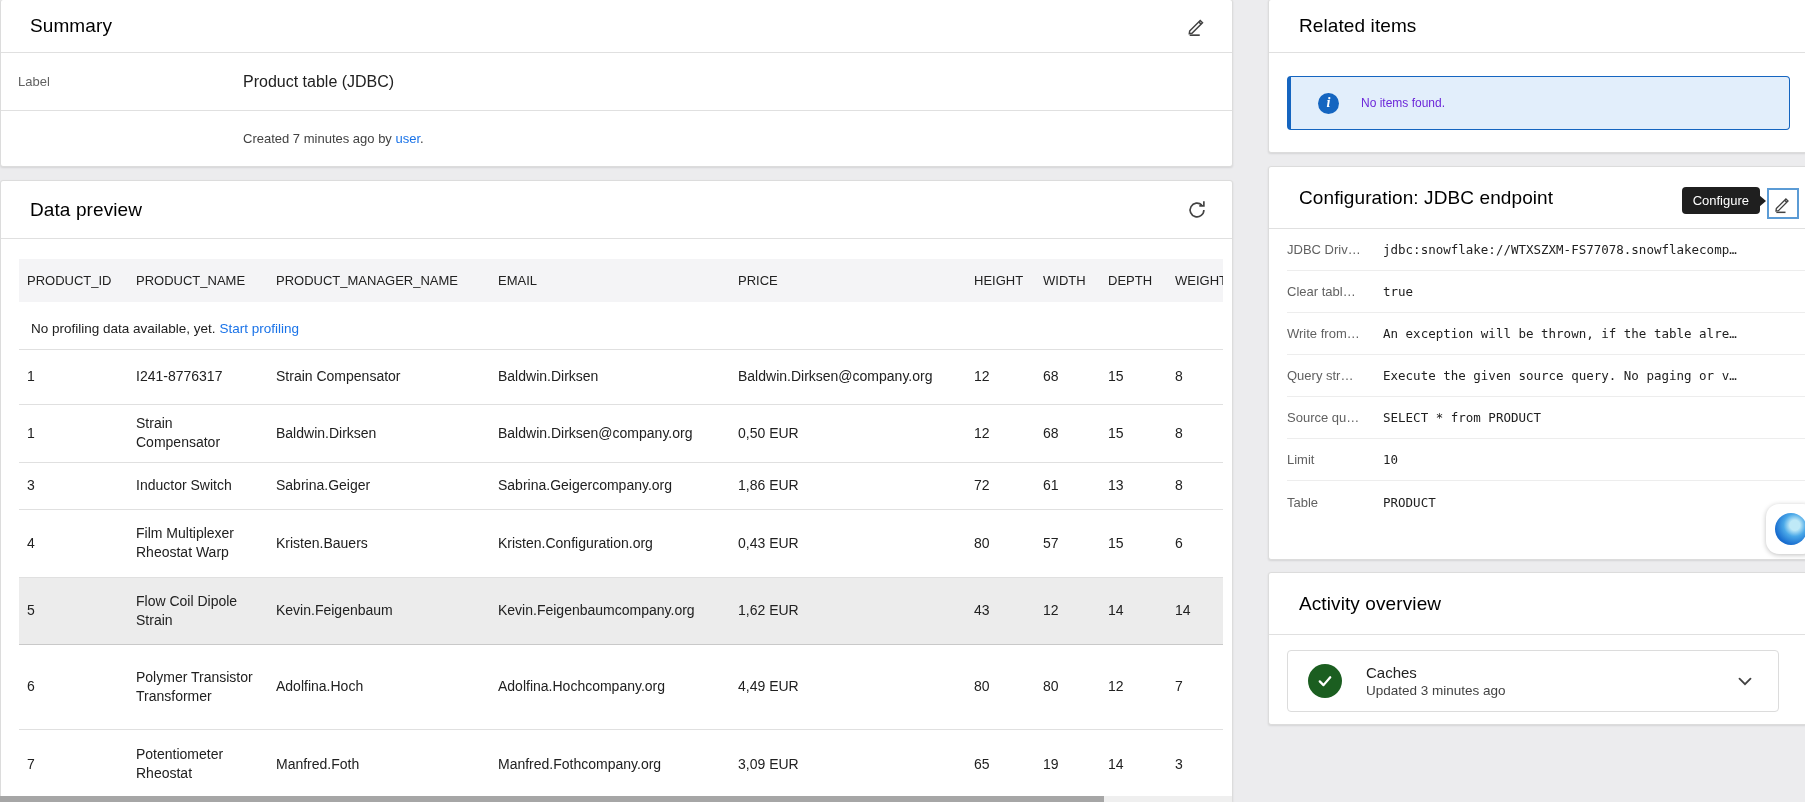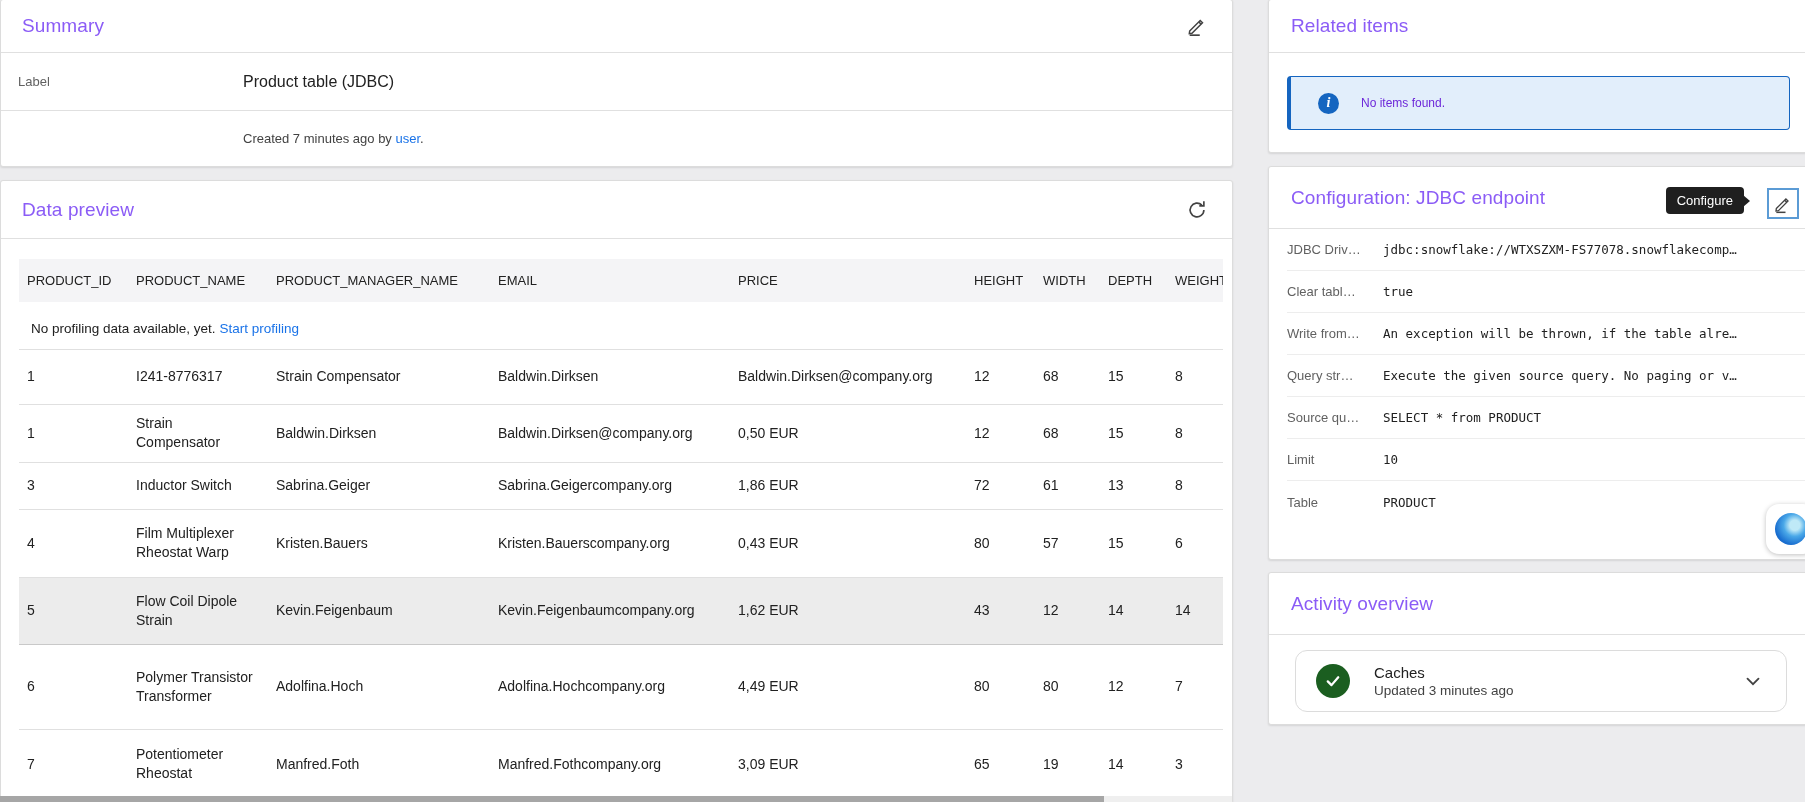--- a/index.html
+++ b/index.html
@@ -11,21 +11,21 @@
   }
   .card {
     position:absolute; background:#ffffff;
     border:1px solid #dcdcdc; border-radius:3px;
     box-shadow:0 1px 2px rgba(0,0,0,.10);
   }
   .card-header {
     display:flex; align-items:center; justify-content:space-between;
     border-bottom:1px solid #e0e0e0; padding:0 22px 0 17px; position:relative;
   }
-  .card-header h2 { font-size:19px; font-weight:400; margin:4px; color:#8b5cf6; letter-spacing:.1px; }
+  .card-header h2 { font-size:19px; font-weight:400; margin:12px; color:#000000; letter-spacing:.1px; }
   .icon-btn { background:none; border:none; padding:2px; cursor:pointer; color:#424242; display:flex; align-items:center; }
 
   
   #card-summary { left:0; top:-1px; width:1233px; height:168px; }
   #card-summary .card-header { height:53px; }
   .summary-row { display:flex; align-items:center; padding-left:17px; }
   .summary-row-1 { height:58px; border-bottom:1px solid #e0e0e0; }
   .field-label { width:225px; font-size:13px; color:#616161; }
   .field-value { font-size:16px; color:#212121; }
   .summary-row-2 { height:55px; padding-left:242px; font-size:13px; color:#424242; }
@@ -70,37 +70,37 @@
 
   #card-config { left:1268px; top:166px; width:540px; height:394px; }
   #card-config .card-header { height:62px; padding-left:18px; }
   .config-rows { padding:0 0 0 18px; }
   .config-row { display:flex; align-items:center; height:42px; border-bottom:1px solid #ededed; padding-right:14px; }
   .config-row:last-child { border-bottom:none; }
   .config-label { width:96px; min-width:96px; font-size:13px; color:#616161; white-space:nowrap; overflow:hidden; }
   .config-value { font-family:"DejaVu Sans Mono", monospace; font-size:12.5px; color:#212121; white-space:nowrap; overflow:hidden; }
 
   .tooltip {
-    position:absolute; right:63px; top:20px; background:#1f1f1f; color:#fff;
+    position:absolute; right:47px; top:20px; background:#1f1f1f; color:#fff;
     font-size:13px; padding:6px 11px; border-radius:4px; white-space:nowrap;
   }
   .tooltip::after {
     content:""; position:absolute; right:-6px; top:50%; transform:translateY(-50%);
     border-left:7px solid #1f1f1f; border-top:6px solid transparent; border-bottom:6px solid transparent;
   }
   .focus-box {
     position:absolute; right:8px; top:21px; width:32px; height:31px;
     border:2px solid #5b9bd5; background:#fff; display:flex; align-items:center; justify-content:center; cursor:pointer;
   }
 
   #card-activity { left:1268px; top:572px; width:540px; height:153px; }
   #card-activity .card-header { height:62px; padding-left:18px; }
   .activity-item {
-    position:absolute; left:26px; top:77px; width:492px; height:62px;
-    border:1px solid #dcdcdc; border-radius:12px; display:flex; align-items:center; cursor:pointer;
+    position:absolute; left:18px; top:77px; width:492px; height:62px;
+    border:1px solid #dcdcdc; border-radius:4px; display:flex; align-items:center; cursor:pointer;
   }
   .check-circle {
     width:34px; height:34px; border-radius:50%; background:#1b5e20; color:#fff;
     display:flex; align-items:center; justify-content:center; margin:0 24px 0 20px;
     font-size:18px; font-weight:700;
   }
   .activity-texts { display:flex; flex-direction:column; gap:2px; }
   .activity-title { font-size:15px; color:#212121; }
   .activity-sub { font-size:13.5px; color:#424242; }
   .chevron { margin-left:auto; margin-right:22px; display:flex; }
@@ -211,21 +211,21 @@
             <td>1,86 EUR</td>
             <td>72</td>
             <td>61</td>
             <td>13</td>
             <td>8</td>
           </tr>
           <tr class="data-row" style="height: 68px;">
             <td>4</td>
             <td>Film Multiplexer Rheostat Warp</td>
             <td>Kristen.Bauers</td>
-            <td>Kristen.Bauerscompany.org</td>
+            <td>Kristen.Configuration.org</td>
             <td>0,43 EUR</td>
             <td>80</td>
             <td>57</td>
             <td>15</td>
             <td>6</td>
           </tr>
           <tr class="data-row highlight" style="height: 67px;">
             <td>5</td>
             <td>Flow Coil Dipole Strain</td>
             <td>Kevin.Feigenbaum</td>

